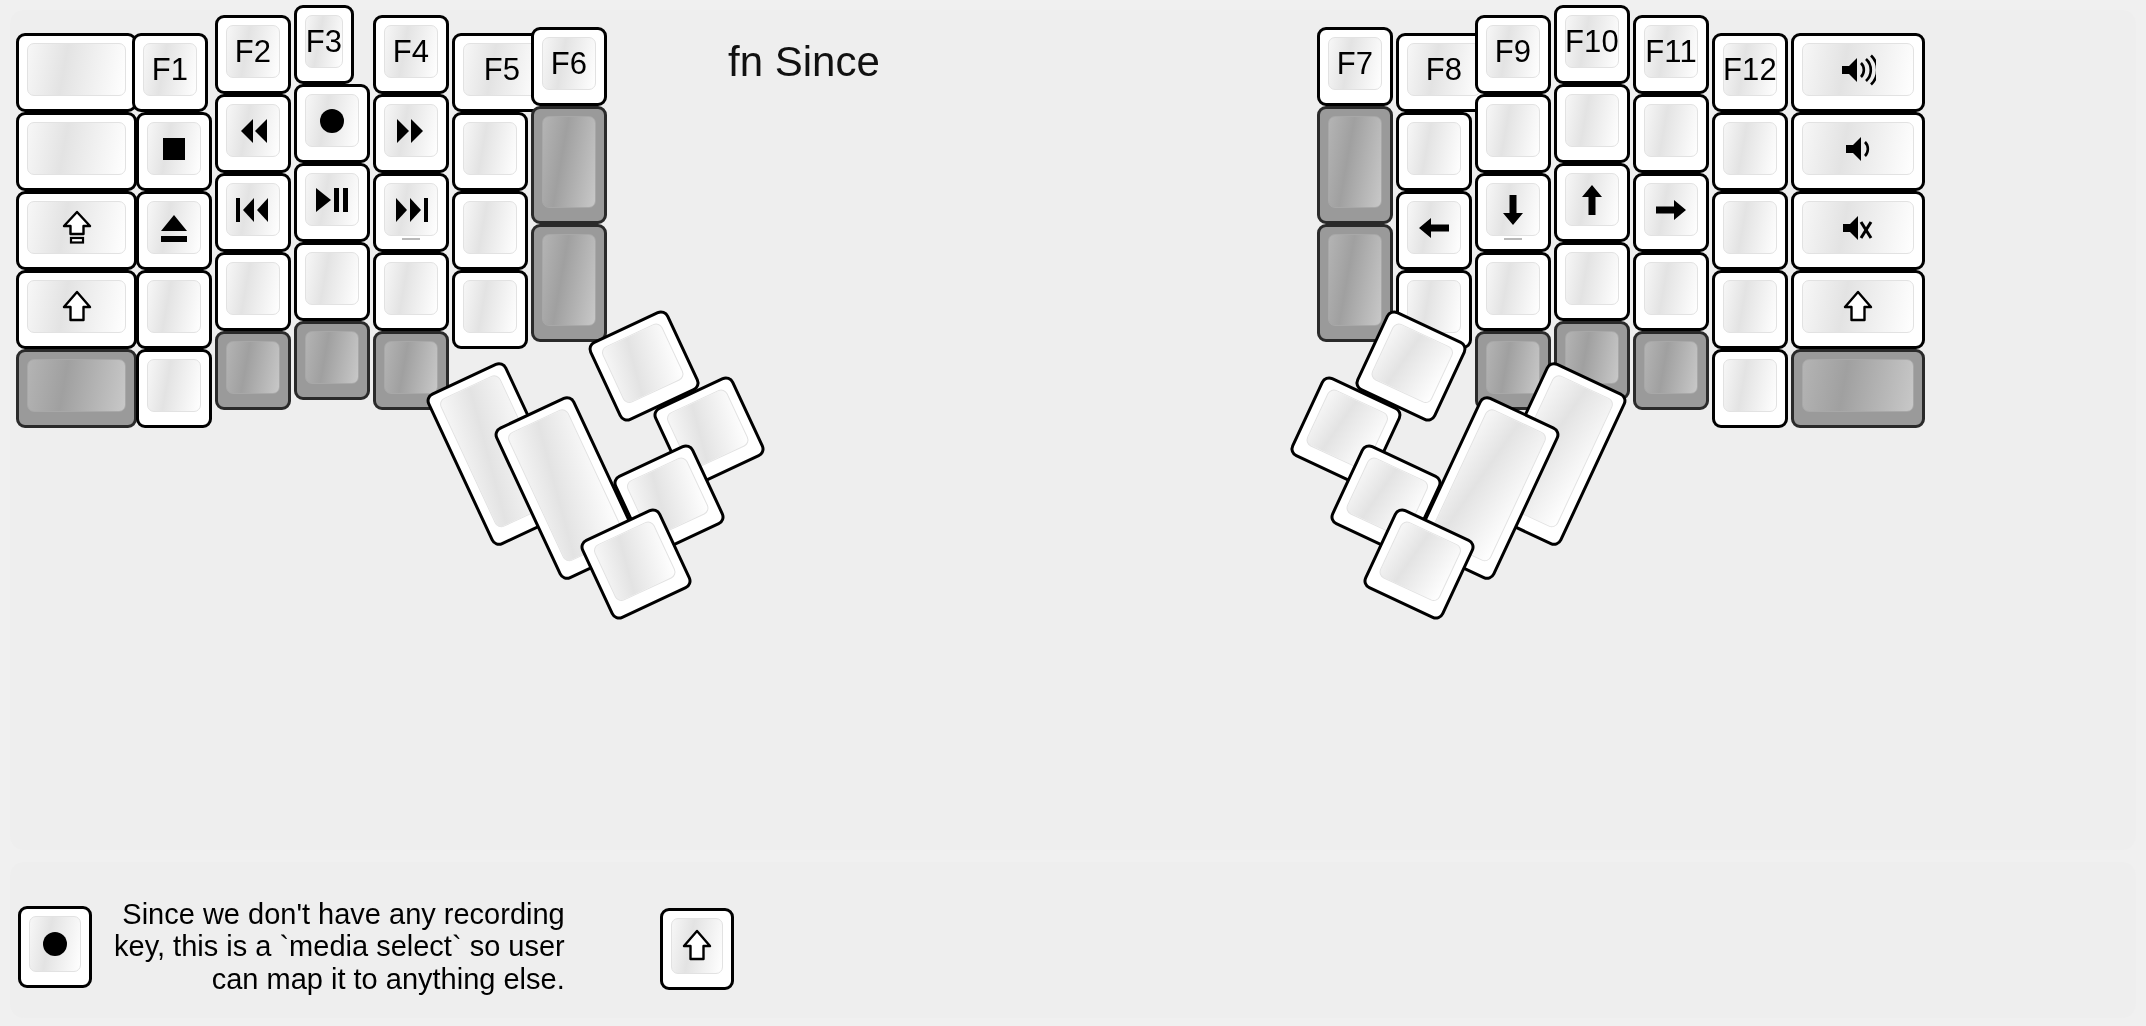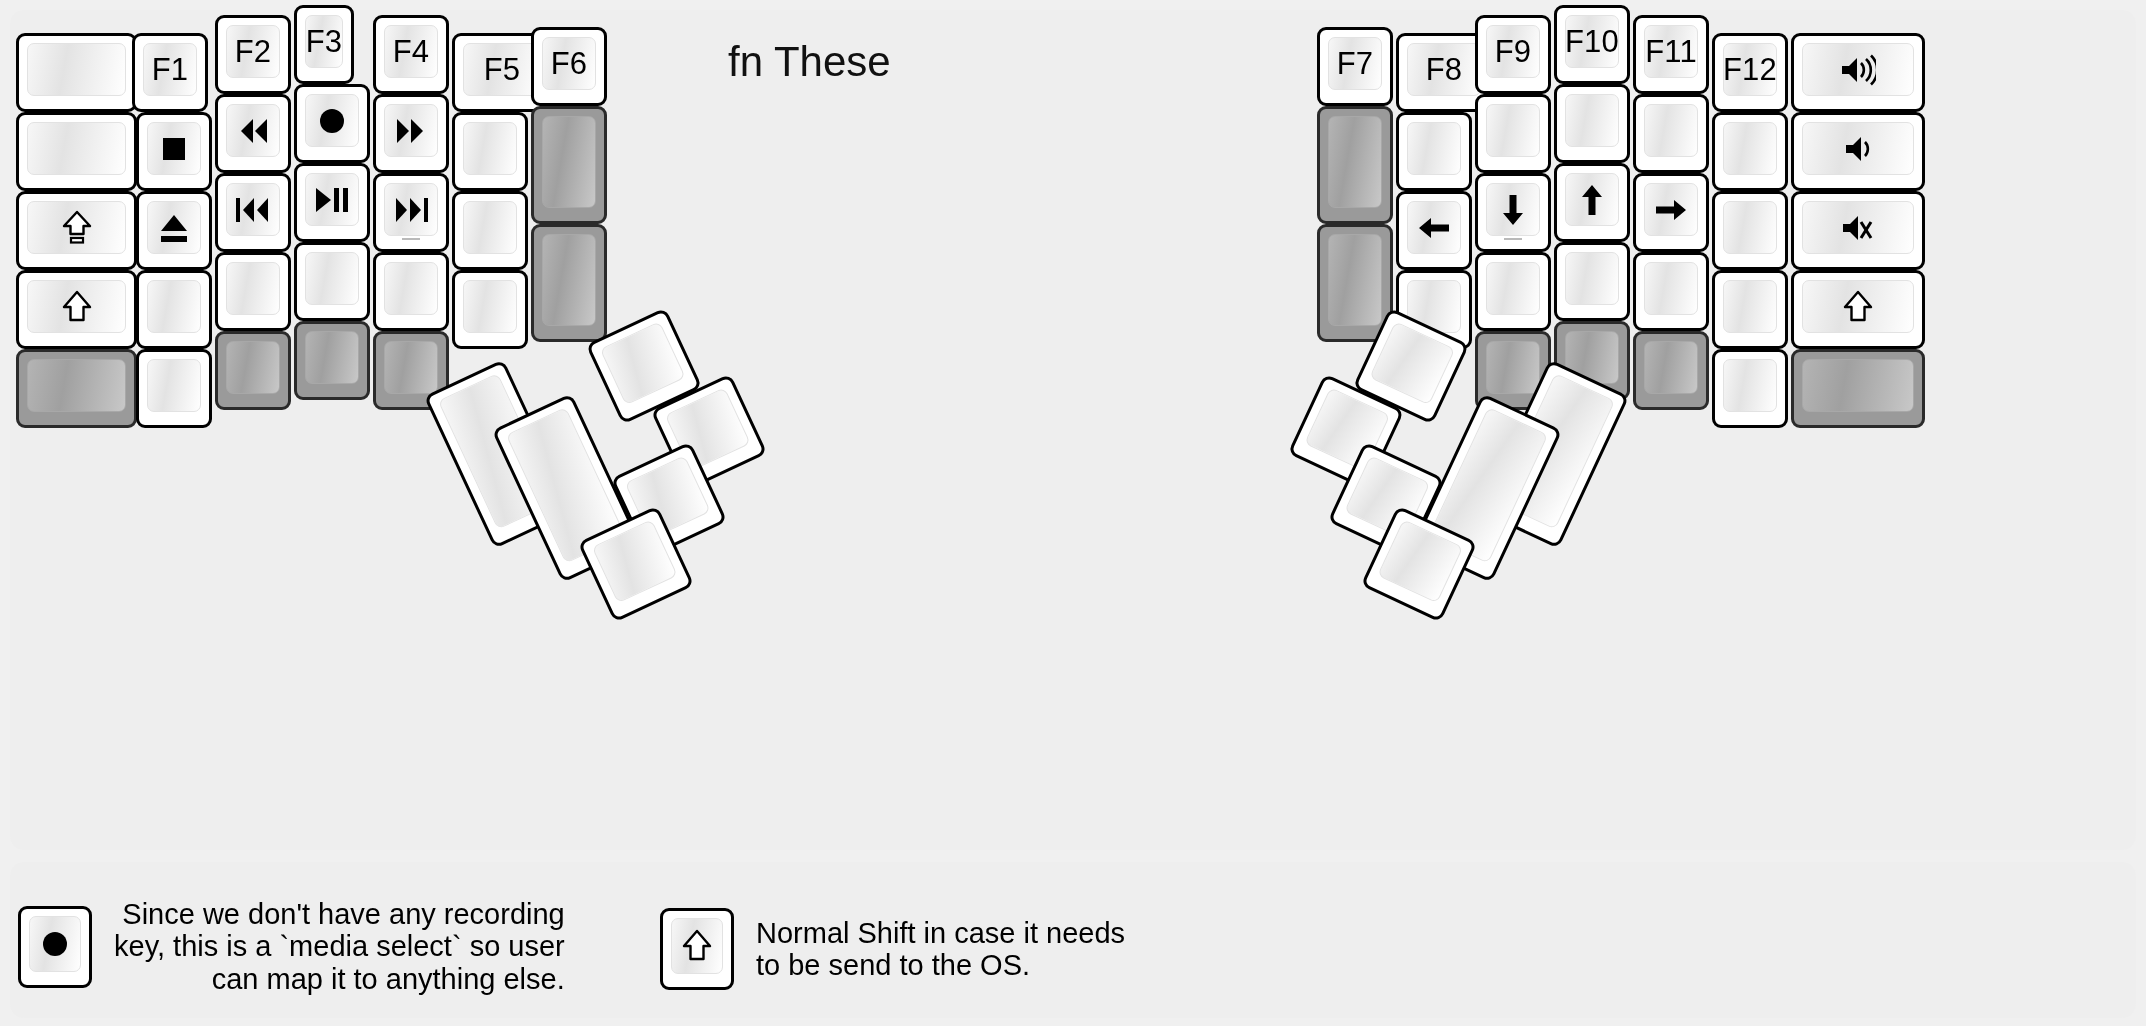--- a/index.html
+++ b/index.html
@@ -91,21 +91,21 @@
   }
 </style>
 </head>
 <body>
 
 <div id="stage">
 
   <div class="panel" style="left:10px;top:10px;width:2126px;height:840px;"></div>
   <div class="panel" style="left:10px;top:862px;width:2126px;height:156px;"></div>
 
-  <div id="title">fn These</div>
+  <div id="title">fn Since</div>
 
   <div id="keys">
       <div class="key" style="left: 16px; top: 33px; width: 121px; height: 79px;">
         <div class="cap"></div>
       </div>
       <div class="key" style="left: 16px; top: 112px; width: 121px; height: 79px;">
         <div class="cap"></div>
       </div>
       <div class="key" style="left: 16px; top: 191px; width: 121px; height: 79px;">
         <div class="cap">
@@ -503,17 +503,15 @@
           <div class="key" style="left: 0px; top: 0px; width: 74px; height: 82px;">
             <div class="cap">
               <span style="display: flex;">
                 <svg class="glyph" width="32" height="34" viewBox="0 0 32 34" xmlns="http://www.w3.org/2000/svg">
                   <path d="M16 2 L29 17 L22.5 17 L22.5 30 L9.5 30 L9.5 17 L3 17 Z" fill="#fff" stroke="#000" stroke-width="2.4" stroke-linejoin="round"></path>
                 </svg>
               </span>
             </div>
           </div>
         </div>
-        <div class="text">Normal Shift in case it needs
-to be send to the OS.</div>
       </div>
     </div>
 </div>
 
 </body></html>

